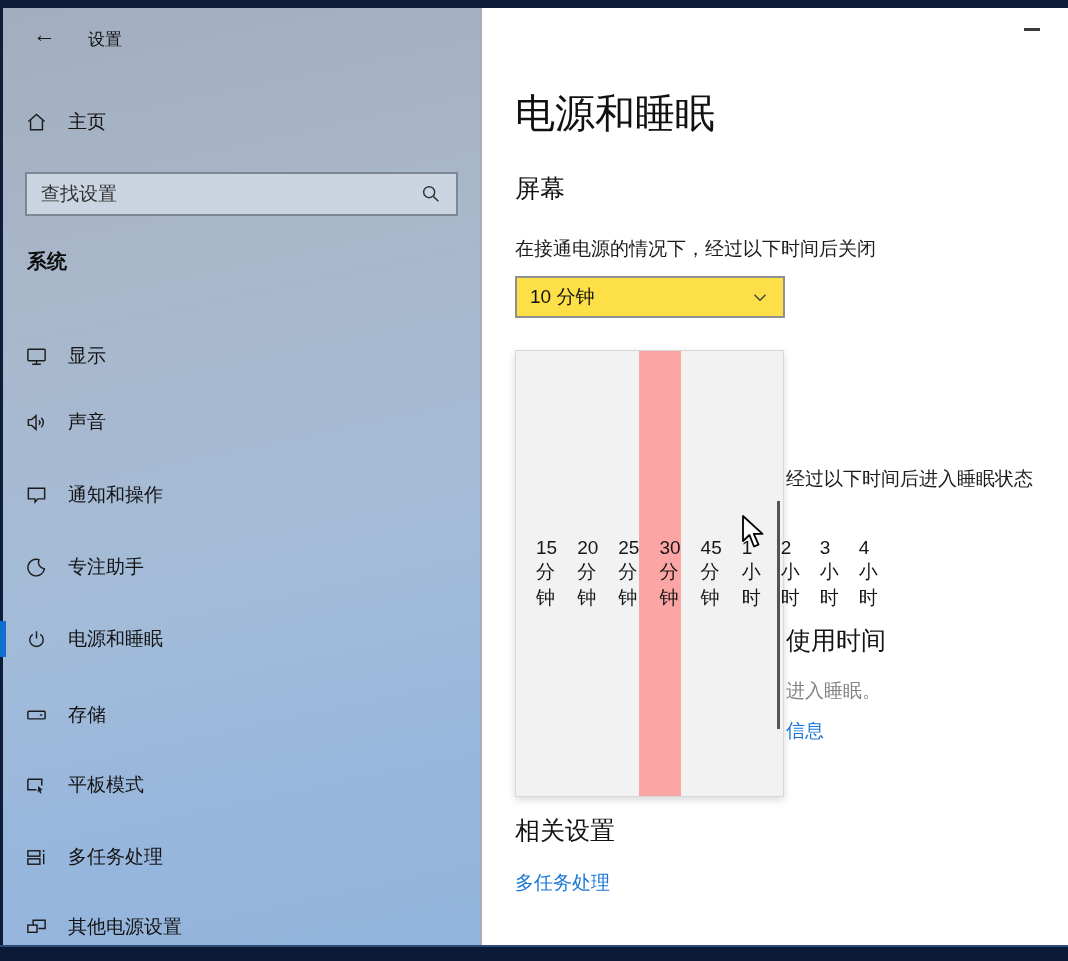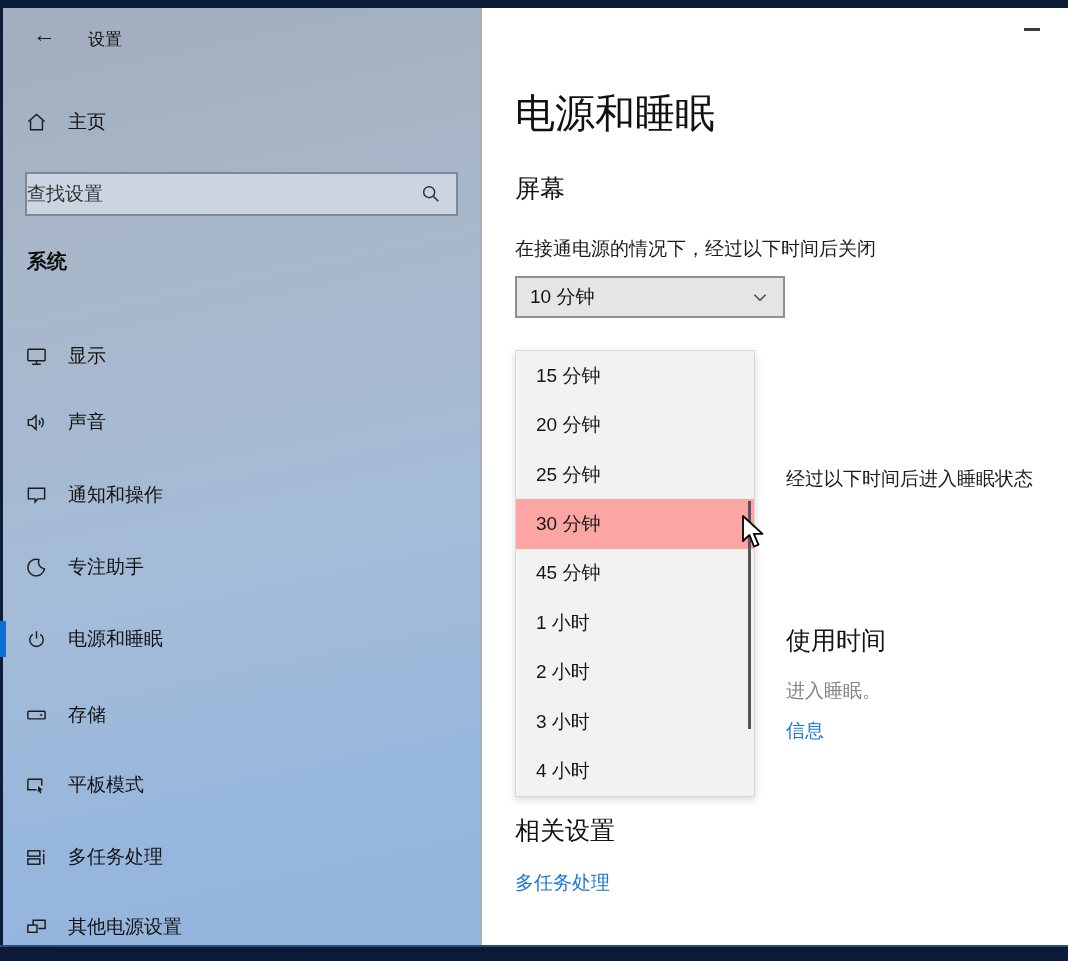--- a/index.html
+++ b/index.html
@@ -22,21 +22,21 @@
   .divider{position:absolute;left:480px;top:8px;width:2px;height:937px;background:#a7adb7;}
   .back-btn{position:absolute;left:21px;top:9px;width:40px;height:34px;font-size:23px;color:#1b1b1b;display:flex;align-items:center;justify-content:center;cursor:default;}
   .win-title{position:absolute;left:85px;top:20px;font-size:17px;color:#111;}
   .nav-row{position:absolute;left:0;width:474px;height:44px;display:flex;align-items:center;}
   .nav-icon{width:23px;height:23px;margin-left:22px;flex:0 0 auto;}
   .nav-label{margin-left:20px;font-size:19px;color:#131313;white-space:nowrap;}
   .searchbox{
     position:absolute;left:22px;top:164px;width:433px;height:44px;box-sizing:border-box;
     background:#cbd5e2;border:2px solid #7d8896;display:flex;align-items:center;
   }
-  .search-ph{font-size:19px;color:#333;flex:1;}
+  .search-ph{margin-left:14px;font-size:19px;color:#333;flex:1;}
   .search-icn{width:22px;height:22px;margin-right:14px;flex:0 0 auto;}
   .section-label{position:absolute;left:24px;top:240px;font-size:20px;font-weight:bold;color:#0d0d0d;}
   .accent-bar{position:absolute;left:-3px;top:605px;width:6px;height:36px;background:#0f70d1;}
   
   .main{position:absolute;left:482px;top:8px;width:586px;height:937px;background:#ffffff;}
   .min-btn{position:absolute;left:524px;top:4px;width:52px;height:34px;display:flex;align-items:center;justify-content:center;}
   .min-dash{display:block;width:16px;height:3px;background:#3a3a3a;}
   .page-title{position:absolute;left:33px;top:78px;margin:0;font-size:40px;font-weight:500;color:#111;white-space:nowrap;}
   .sec-h{position:absolute;margin:0;font-size:25px;font-weight:400;color:#131313;white-space:nowrap;}
   .screen-h{left:33px;top:164px;}
@@ -45,29 +45,29 @@
   .body-t{position:absolute;font-size:19px;color:#1c1c1c;white-space:nowrap;}
   .label1{left:33px;top:228px;}
   .sleep-frag{left:304px;top:458px;}
   .battery-t{left:304px;top:670px;color:#848484;}
   .link{position:absolute;font-size:19px;color:#1b76d6;text-decoration:none;white-space:nowrap;cursor:pointer;}
   .battery-l{left:304px;top:710px;}
   .related-l{left:33px;top:862px;}
   
   .combo{
     position:absolute;left:33px;top:268px;width:270px;height:42px;box-sizing:border-box;
-    background:#e5e5e5;border:2px solid #8f8f8f;display:flex;align-items:center;font-size:19px;color:#111;
+    background:#fde047;border:2px solid #8f8f8f;display:flex;align-items:center;font-size:19px;color:#111;
   }
   .combo-val{margin-left:13px;flex:1;}
   .combo-chev{width:22px;height:22px;margin-right:12px;flex:0 0 auto;}
   
   .dropdown{
-    position:absolute;left:33px;top:342px;width:240px;height:447px;box-sizing:border-box;
+    position:absolute;left:33px;top:342px;width:269px;height:447px;box-sizing:border-box;
     background:#f2f2f2;border:1px solid #d8d8d8;box-shadow:0 3px 8px rgba(0,0,0,.15);
-    display:flex;flex-direction:column;z-index:5;
+    display:flex;flex-direction:row;z-index:5;
   }
   .dd-item{flex:1;display:flex;align-items:center;padding-left:20px;font-size:19px;color:#161616;}
   .dd-item.hl{background:#fca5a5;}
   .dd-scroll{position:absolute;right:3px;top:150px;width:3px;height:228px;background:#555;}
   .cursor{position:absolute;left:258px;top:506px;z-index:10;}
 </style>
 </head>
 <body>
 
 <div class="app">

